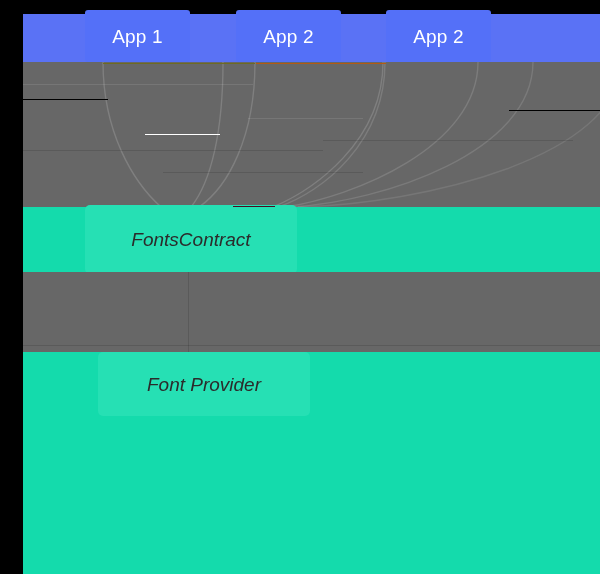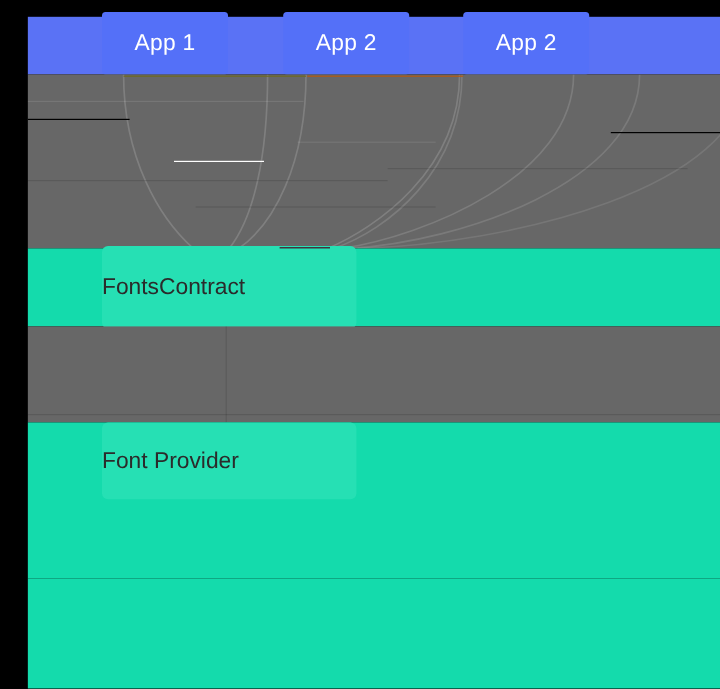--- a/index.html
+++ b/index.html
@@ -64,22 +64,23 @@
     height: 145px;
     display: block;
   }
 
   
   .row-label-box {
     position: absolute;
     border-radius: 5px;
     display: flex;
     align-items: center;
-    justify-content: flex-start;
+    justify-content: center;
     background: #26e0b4;
+    font-style: italic;
   }
   .row-label {
     color: #2b2b2b;
     font-size: 19px;
     line-height: 1;
     white-space: nowrap;
     user-select: none;
   }
 
   
@@ -153,21 +154,21 @@
     <span class="row-label">FontsContract</span>
   </div>
   <div class="hairline hairline-maroon" style="left:210px;top:206px;width:42px;"></div>
 
   <div class="band band-gray" style="top:272px;height:80px;"></div>
   <div class="hairline hairline-dark" style="left:165px;top:272px;width:1px;height:80px;"></div>
   <div class="hairline hairline-dark" style="left:0px;top:345px;width:600px;"></div>
 
   <div class="band band-teal" style="top:352px;height:68px;"></div>
 
-  <div class="row-label-box" style="left:62px;top:352px;width:212px;height:64px;">
+  <div class="row-label-box" style="left:75px;top:352px;width:212px;height:64px;">
     <span class="row-label">Font Provider</span>
   </div>
 
   <div class="band band-teal" style="top:420px;height:62px;"></div>
 
 
   <div class="band band-teal" style="top:482px;height:92px;"></div>
 
 </div>
 

